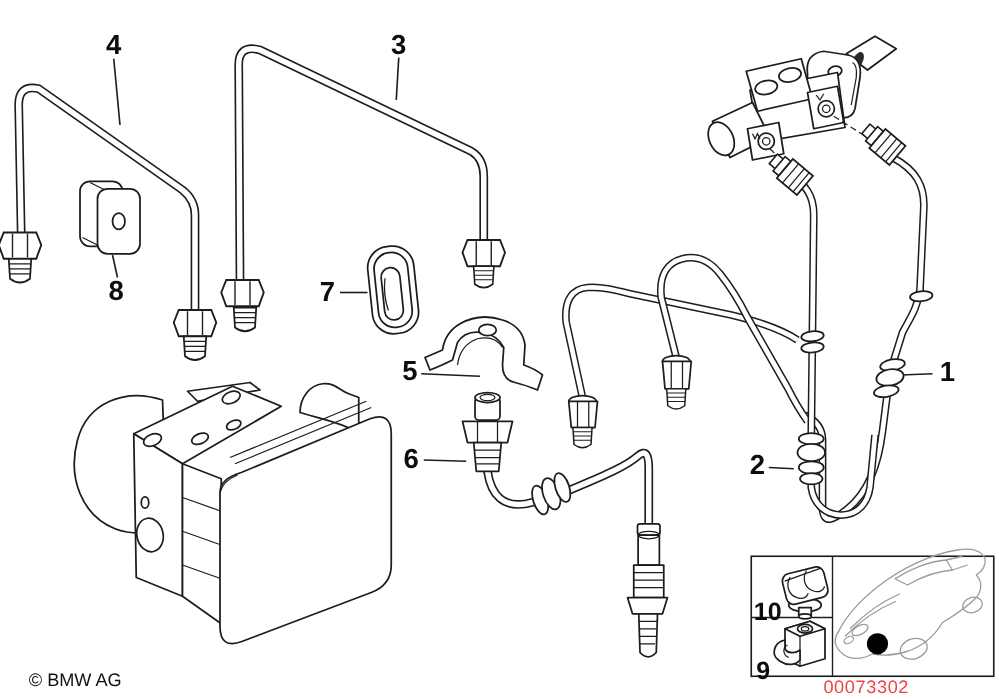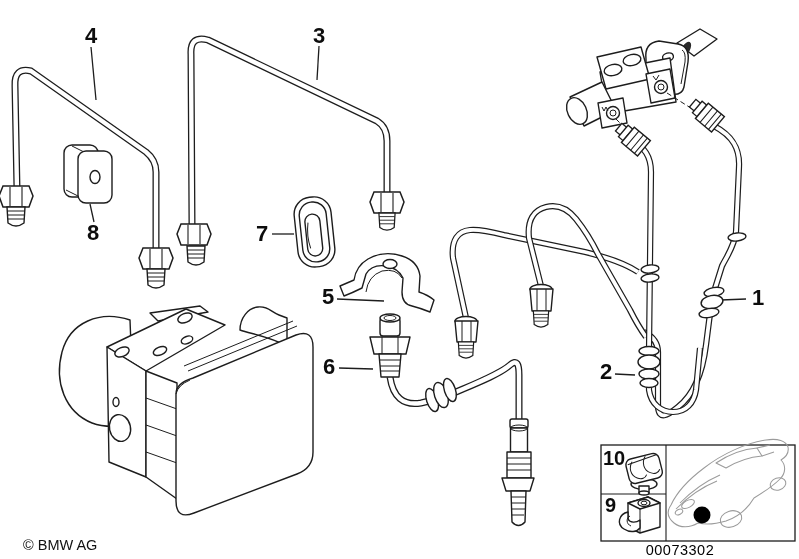--- a/index.html
+++ b/index.html
@@ -10,24 +10,24 @@
   .fw{stroke:#1d1d1d;stroke-width:1.4;fill:#ffffff;stroke-linejoin:round;}
   .tubeO{stroke:#1d1d1d;stroke-width:7;fill:none;stroke-linejoin:round;stroke-linecap:butt;}
   .tubeI{stroke:#ffffff;stroke-width:4.4;fill:none;stroke-linejoin:round;stroke-linecap:butt;}
   .tubeOs{stroke:#1d1d1d;stroke-width:6.2;fill:none;stroke-linejoin:round;stroke-linecap:butt;}
   .tubeIs{stroke:#ffffff;stroke-width:3.8;fill:none;stroke-linejoin:round;stroke-linecap:butt;}
   .leader{stroke:#1d1d1d;stroke-width:1.3;fill:none;}
   .thin{stroke:#1d1d1d;stroke-width:1;fill:none;}
   .car{stroke:#9b9b9b;stroke-width:1.05;fill:none;stroke-linejoin:round;}
   .co{position:absolute;font-weight:bold;font-size:22px;line-height:22px;color:#0d0d0d;
       text-align:center;width:24px;user-select:none;}
-  .co-s{font-size:20px;line-height:20px;text-align:left;}
+  .co-s{font-size:20px;line-height:20px;text-align:left;margin-top:32px;}
   #copyright{position:absolute;left:23px;top:537px;font-size:14.5px;font-weight:normal;color:#111;}
-  #partnum{position:absolute;left:632px;top:542px;width:96px;text-align:center;
-           font-size:14.5px;color:#000000;letter-spacing:0.5px;}
+  #partnum{position:absolute;left:645px;top:542px;width:96px;text-align:center;
+           font-size:14.5px;color:#ef4444;letter-spacing:0.5px;}
 </style>
 </head>
 <body>
 
 <div id="stage">
   <svg width="799" height="559" viewBox="0 0 799 559">
     <defs>
       <g id="nut">
         <path d="M-17,0 L-13,-10 L13,-10 L17,0 L13,11 L-13,11 Z" fill="#fff" stroke="#1d1d1d" stroke-width="1.5"></path>
         <line x1="-6" y1="-9" x2="-6" y2="10" stroke="#1d1d1d" stroke-width="1.1"></line>

